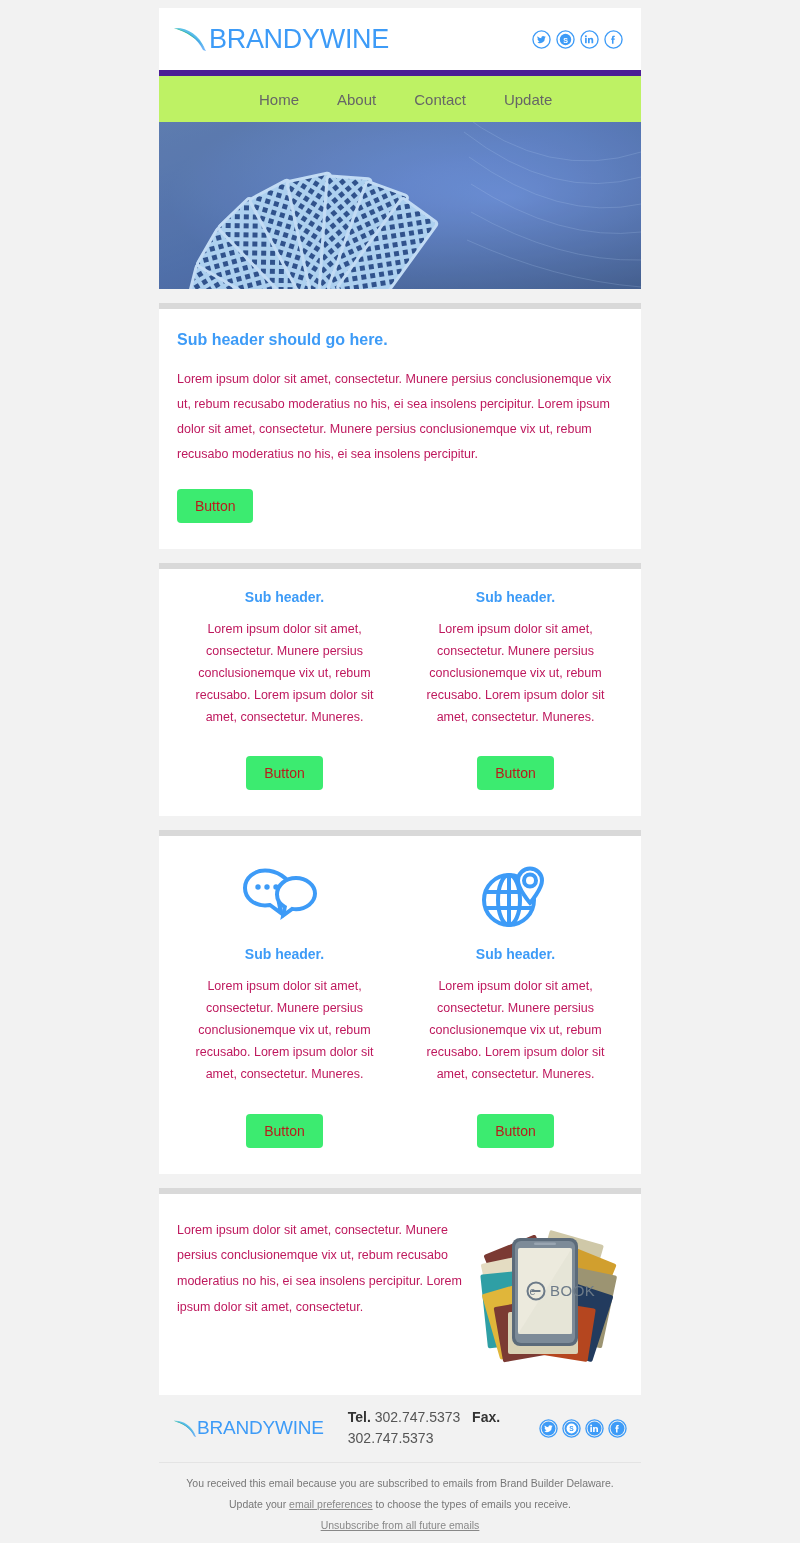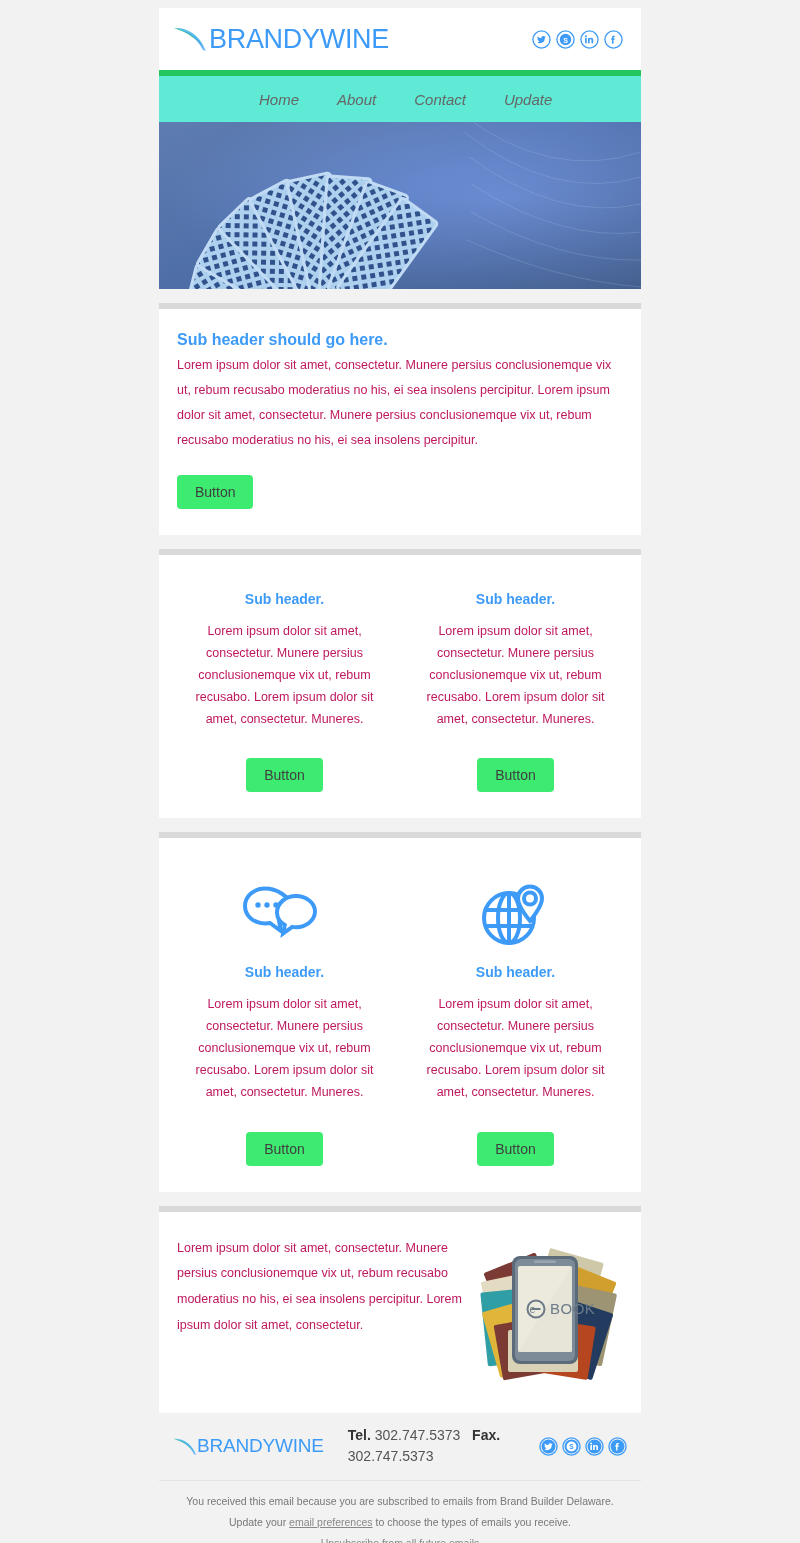--- a/index.html
+++ b/index.html
@@ -31,21 +31,21 @@
   .logo-text {
     font-size: 27px;
     letter-spacing: -0.3px;
     color: #3d9bf7;
     font-weight: 400;
   }
   .social { display: flex; gap: 5px; align-items: center; }
   .soc { width: 19px; height: 19px; }
 
   
-  .nav-wrap { border-top: 6px solid #22c55e; background: #5eead4; font-style: italic; }
+  .nav-wrap { border-top: 6px solid #4c1d95; background: #bef264; }
   .nav {
     height: 46px;
     display: flex;
     align-items: center;
     gap: 38px;
     padding-left: 100px;
   }
   .nav a {
     color: #666666;
     font-size: 15px;
@@ -61,42 +61,42 @@
     background: #5b7fd4;
   }
   .hero svg { display: block; }
 
   
   .block { padding: 22px 18px 26px 18px; }
   h2.sub-lead {
     color: #3d9bf7;
     font-size: 16px;
     font-weight: bold;
-    margin-bottom: 4px;
+    margin-bottom: 18px;
   }
   p.body {
     color: #be185d;
     font-size: 12.5px;
     line-height: 2.0;
   }
   .btn {
     display: inline-block;
     background: #3ceb70;
-    color: #404040;
+    color: #b91c1c;
     font-size: 14px;
     border: none;
     border-radius: 4px;
     padding: 9px 18px;
     margin-top: 22px;
     cursor: pointer;
     font-family: inherit;
   }
 
   
-  .cols { display: flex; padding: 36px 10px 26px 10px; justify-content: flex-end; }
+  .cols { display: flex; padding: 20px 10px 26px 10px; justify-content: flex-end; }
   .col { width: 50%; text-align: center; padding: 0 14px; }
   h3.sub {
     color: #3d9bf7;
     font-size: 14px;
     font-weight: bold;
     margin-bottom: 14px;
   }
   .col p.body { font-size: 12.5px; line-height: 1.75; }
   .col .btn { margin-top: 28px; }
   .icon-big { height: 74px; margin-bottom: 16px; display: flex;

